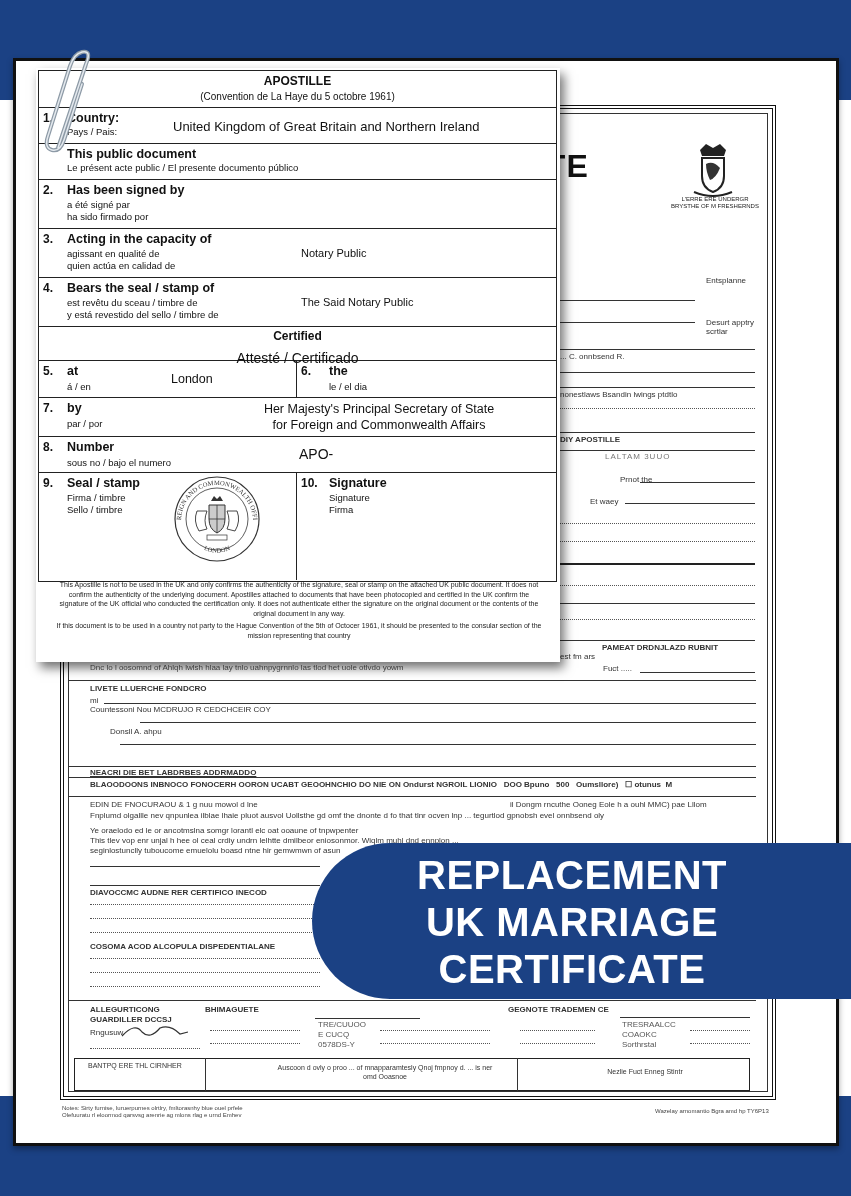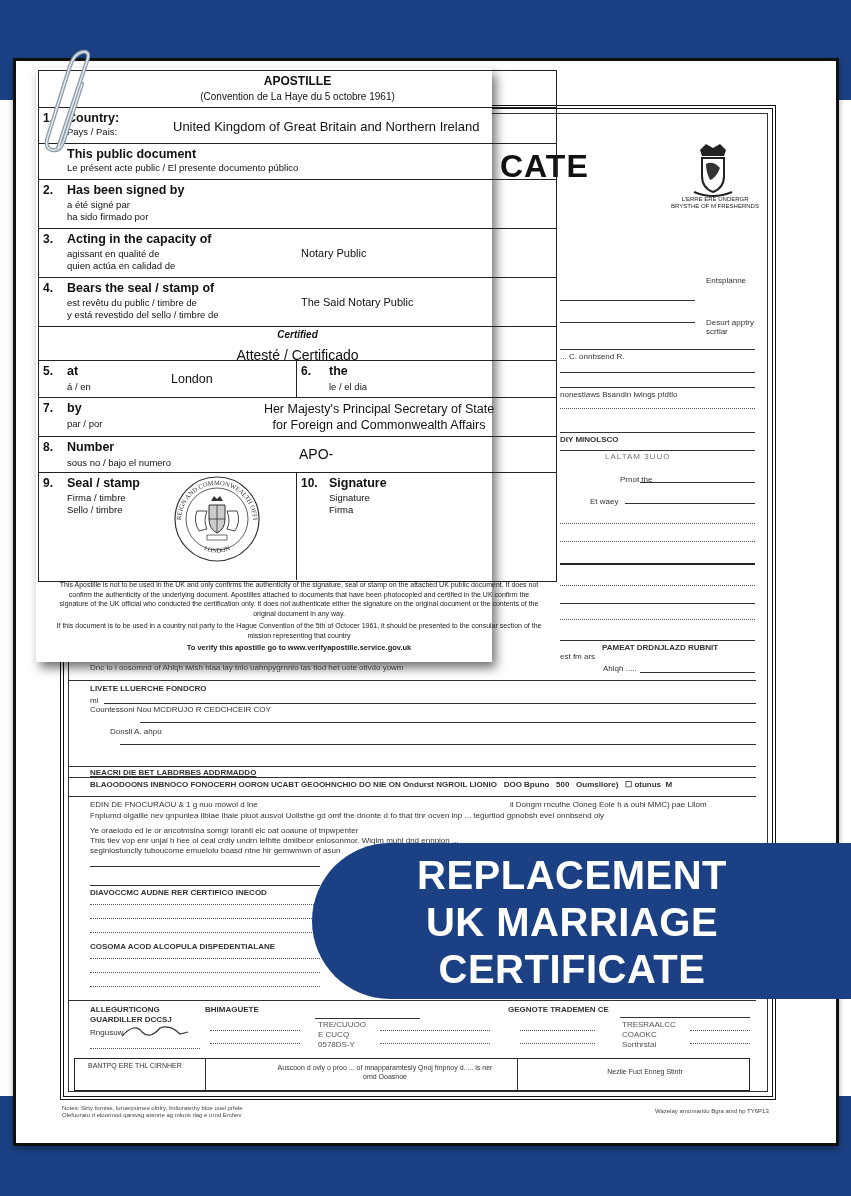--- a/index.html
+++ b/index.html
@@ -19,21 +19,21 @@
   .cert-title { position: absolute; left: 500px; top: 148px; font-size: 32px; font-weight: bold; letter-spacing: 1px; }
   .crest { position: absolute; left: 688px; top: 142px; width: 50px; height: 60px; }
   .crest-caption { position: absolute; left: 670px; top: 196px; width: 90px; font-size: 6px; line-height: 7px; text-align: center; color: #222; }
   .fuzzy { font-size: 8px; color: #333; position: absolute; white-space: nowrap; }
   .bold-fuzzy { font-weight: bold; }
   .line { position: absolute; height: 1px; background: #333; }
   .dotline { position: absolute; height: 0; border-top: 1px dotted #555; }
   .thick-line { position: absolute; height: 2px; background: #222; }
 
   
-  .apostille { position: absolute; left: 36px; top: 68px; width: 456px; height: 594px; background: #fff;
+  .apostille { position: absolute; left: 36px; top: 68px; width: 524px; height: 594px; background: #fff;
                box-shadow: 4px 6px 10px rgba(0,0,0,0.55); }
   .ap-table { position: absolute; left: 2px; top: 2px; width: 519px; border: 1px solid #222; }
   .ap-row { position: relative; border-bottom: 1px solid #222; }
   .ap-row:last-child { border-bottom: none; }
   .ap-head { text-align: center; height: 37px; padding-top: 3px; }
   .ap-head .t { font-size: 12px; font-weight: bold; }
   .ap-head .s { font-size: 10px; margin-top: 3px; }
   .num { position: absolute; left: 4px; top: 3px; font-size: 12px; font-weight: bold; }
   .lbl { position: absolute; left: 28px; top: 3px; font-size: 12.5px; font-weight: bold; }
   .sub { position: absolute; left: 28px; font-size: 9.5px; line-height: 12px; }
@@ -82,37 +82,37 @@
 
 <div class="line" style="left:560px;top:300px;width:135px;"></div>
 <div class="line" style="left:560px;top:322px;width:135px;"></div>
 <div class="line" style="left:560px;top:349px;width:195px;"></div>
 <div class="fuzzy" style="left:560px;top:352px;">... C. onnbsend R.</div>
 <div class="line" style="left:560px;top:372px;width:195px;"></div>
 <div class="line" style="left:560px;top:387px;width:195px;"></div>
 <div class="fuzzy" style="left:560px;top:390px;">nonestlaws Bsandin lwings ptdtlo</div>
 <div class="dotline" style="left:560px;top:408px;width:195px;"></div>
 <div class="line" style="left:560px;top:432px;width:195px;"></div>
-<div class="fuzzy bold-fuzzy" style="left:560px;top:435px;">DIY MINOLSCO</div>
+<div class="fuzzy bold-fuzzy" style="left:560px;top:435px;">DIY APOSTILLE</div>
 <div class="line" style="left:560px;top:450px;width:195px;"></div>
 <div class="fuzzy" style="left:605px;top:452px;letter-spacing:1px;color:#777;">LALTAM 3UUO</div>
 <div class="fuzzy" style="left:600px;top:475px;padding-left:20px;">Prnot the</div>
 <div class="line" style="left:640px;top:482px;width:115px;"></div>
 <div class="fuzzy" style="left:590px;top:497px;">Et waey</div>
 <div class="line" style="left:625px;top:503px;width:130px;"></div>
 <div class="dotline" style="left:560px;top:523px;width:195px;"></div>
 <div class="dotline" style="left:560px;top:541px;width:195px;"></div>
 <div class="thick-line" style="left:560px;top:563px;width:195px;"></div>
 <div class="dotline" style="left:560px;top:585px;width:195px;"></div>
 <div class="line" style="left:560px;top:603px;width:195px;"></div>
 <div class="dotline" style="left:560px;top:619px;width:195px;"></div>
 <div class="line" style="left:560px;top:640px;width:195px;"></div>
 <div class="fuzzy bold-fuzzy" style="left:602px;top:643px;">PAMEAT DRDNJLAZD RUBNIT</div>
 <div class="fuzzy" style="left:560px;top:652px;">est fm ars</div>
-<div class="fuzzy" style="left:603px;top:664px;">Ahlqh .....</div>
+<div class="fuzzy" style="left:603px;top:664px;">Fuct .....</div>
 <div class="line" style="left:640px;top:672px;width:115px;"></div>
 
 <div class="fuzzy" style="left:90px;top:663px;color:#555;">Dnc lo l oosomnd of Ahlqh lwlsh hlaa lay tnlo uahnpygrnnlo las tlod het uole otlvdo yowm</div>
 <div class="line" style="left:68px;top:680px;width:688px;"></div>
 <div class="fuzzy bold-fuzzy" style="left:90px;top:684px;">LIVETE LLUERCHE FONDCRO</div>
 <div class="fuzzy" style="left:90px;top:696px;">mi</div>
 <div class="line" style="left:104px;top:703px;width:652px;"></div>
 <div class="fuzzy" style="left:90px;top:705px;text-align:right;">Countessoni Nou MCDRUJO R CEDCHCEIR COY</div>
 <div class="line" style="left:140px;top:722px;width:616px;"></div>
 <div class="fuzzy" style="left:110px;top:727px;">Donsll A. ahpu</div>
@@ -197,26 +197,26 @@
     <div class="ap-row" style="height:49px;">
       <span class="num">3.</span>
       <span class="lbl">Acting in the capacity of</span>
       <span class="sub" style="top:19px;">agissant en qualité de</span>
       <span class="sub" style="top:31px;">quien actúa en calidad de</span>
       <span class="val" style="left:262px;top:18px;font-size:11px;">Notary Public</span>
     </div>
     <div class="ap-row" style="height:49px;">
       <span class="num">4.</span>
       <span class="lbl">Bears the seal / stamp of</span>
-      <span class="sub" style="top:19px;">est revêtu du public / timbre de</span>
+      <span class="sub" style="top:19px;">est revêtu du sceau / timbre de</span>
       <span class="sub" style="top:31px;">y está revestido del sello / timbre de</span>
       <span class="val" style="left:262px;top:18px;font-size:11px;">The Said Notary Public</span>
     </div>
     <div class="ap-row" style="height:34px;text-align:center;">
-      <div style="font-size:10px;font-weight:bold;padding-top:2px;font-style:italic;">Certified</div>
+      <div style="font-size:12px;font-weight:bold;padding-top:2px;">Certified</div>
       <div style="font-size:14px;margin-top:7px;">Attesté / Certificado</div>
     </div>
     <div class="ap-row split" style="height:37px;">
       <div style="width:258px;border-right:1px solid #222;height:36px;">
         <span class="num">5.</span>
         <span class="lbl">at</span>
         <span class="sub" style="top:20px;">á / en</span>
         <span class="val" style="left:132px;top:11px;font-size:12.5px;">London</span>
       </div>
       <div style="width:259px;height:36px;">
@@ -265,21 +265,20 @@
         <span class="num">10.</span>
         <span class="lbl" style="left:32px;">Signature</span>
         <span class="sub" style="top:19px;left:32px;">Signature</span>
         <span class="sub" style="top:31px;left:32px;">Firma</span>
       </div>
     </div>
   </div>
   <div class="notes">
     <p>This Apostille is not to be used in the UK and only confirms the authenticity of the signature, seal or stamp on the attached UK public document. It does not confirm the authenticity of the underlying document. Apostilles attached to documents that have been photocopied and certified in the UK confirm the signature of the UK official who conducted the certification only. It does not authenticate either the signature on the original document or the contents of the original document in any way.</p>
     <p>If this document is to be used in a country not party to the Hague Convention of the 5th of Octocer 1961, it should be presented to the consular section of the mission representing that country</p>
-    <div class="verify">To verify this apostille go to www.verifyapostille.service.gov.uk</div>
   </div>
 </div>
 
 <svg class="clip" viewBox="0 0 60 110">
   <path d="M18 100 L46 16 Q52 2 42 4 Q34 6 30 18 L8 88 Q4 100 12 102 Q20 104 24 92 L42 36" fill="none" stroke="#8d9aa6" stroke-width="4" stroke-linecap="round"></path>
   <path d="M18 100 L46 16 Q52 2 42 4 Q34 6 30 18 L8 88 Q4 100 12 102 Q20 104 24 92 L42 36" fill="none" stroke="#e4e9ee" stroke-width="1.5" stroke-linecap="round"></path>
 </svg>
 
 <div class="banner">
   <div class="banner-text">

